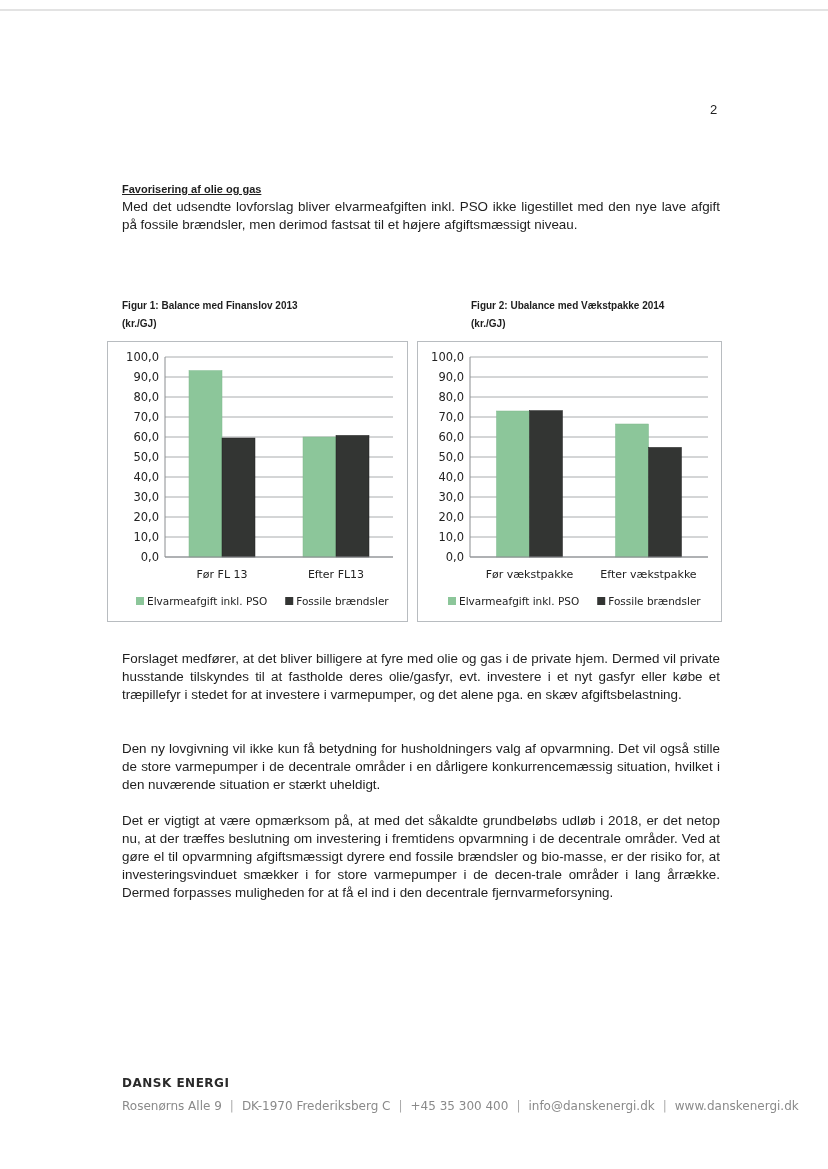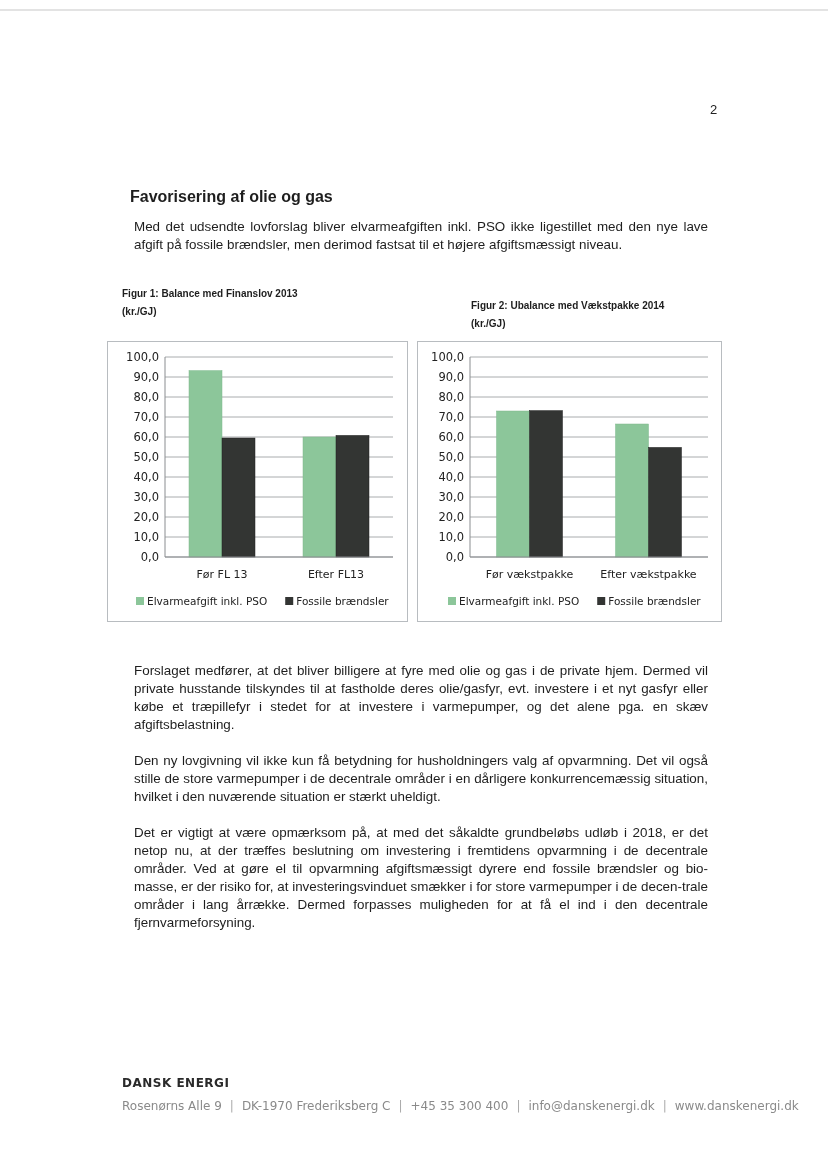--- a/index.html
+++ b/index.html
@@ -3,41 +3,41 @@
 <meta charset="utf-8">
 <style>
   html, body { margin: 0; padding: 0; }
   body {
     width: 828px; height: 1169px; background: #ffffff; position: relative; overflow: hidden;
     font-family: "Liberation Sans", sans-serif; color: #1e1e1e;
   }
   .top-rule { position: absolute; left: 0; top: 9px; width: 828px; height: 2px; background: #e3e3e3; }
   .page-number { position: absolute; left: 710px; top: 102px; font-size: 13px; color: #222; }
   .section { position: absolute; left: 122px; width: 598px; font-size: 13.4px; line-height: 18px; }
-  .section h3 { margin: 8px; font-size: 16px; font-weight: bold; line-height: 18px; }
-  .section p { margin: 12px; text-align: justify; }
+  .section h3 { margin: 0; font-size: 11px; font-weight: bold; line-height: 18px; text-decoration: underline; }
+  .section p { margin: 0; text-align: justify; }
   .fig-caption { position: absolute; font-size: 10px; font-weight: bold; line-height: 18px; color: #1e1e1e; }
   .chart-frame { position: absolute; top: 341px; height: 279px; border: 1px solid #b8bcc0; background: #fff; }
   .chart-frame svg { position: absolute; left: 0; top: 0; }
   .footer-brand { position: absolute; left: 122px; top: 1076px; font-family: "DejaVu Sans", sans-serif; font-weight: bold; font-size: 12px; letter-spacing: 0.5px; color: #2a2a2a; }
   .footer-line { position: absolute; left: 122px; top: 1099px; font-family: "DejaVu Sans", sans-serif; font-size: 12px; color: #8a8a8a; white-space: nowrap; word-spacing: 0px; }
   .footer-line .sep { color: #aaa; margin: 0 8px; }
 </style>
 </head>
 <body>
 
 <div class="top-rule"></div>
 <div class="page-number">2</div>
 
 <div class="section" style="top:180px;">
   <h3>Favorisering af olie og gas</h3>
   <p>Med det udsendte lovforslag bliver elvarmeafgiften inkl. PSO ikke ligestillet med den nye lave afgift på fossile brændsler, men derimod fastsat til et højere afgiftsmæssigt niveau.</p>
 </div>
 
-<div class="fig-caption" style="left:122px; top:285px;">
+<div class="fig-caption" style="left:122px; top:297px;">
   <div>Figur 1: Balance med Finanslov 2013</div>
   <div>(kr./GJ)</div>
 </div>
 <div class="fig-caption" style="left:423px; top:297px;margin-left:48px;">
   <div>Figur 2: Ubalance med Vækstpakke 2014</div>
   <div>(kr./GJ)</div>
 </div>
 
 <div class="chart-frame" id="chart0" style="left:107px; width:299px;">
   <svg width="299" height="279">

